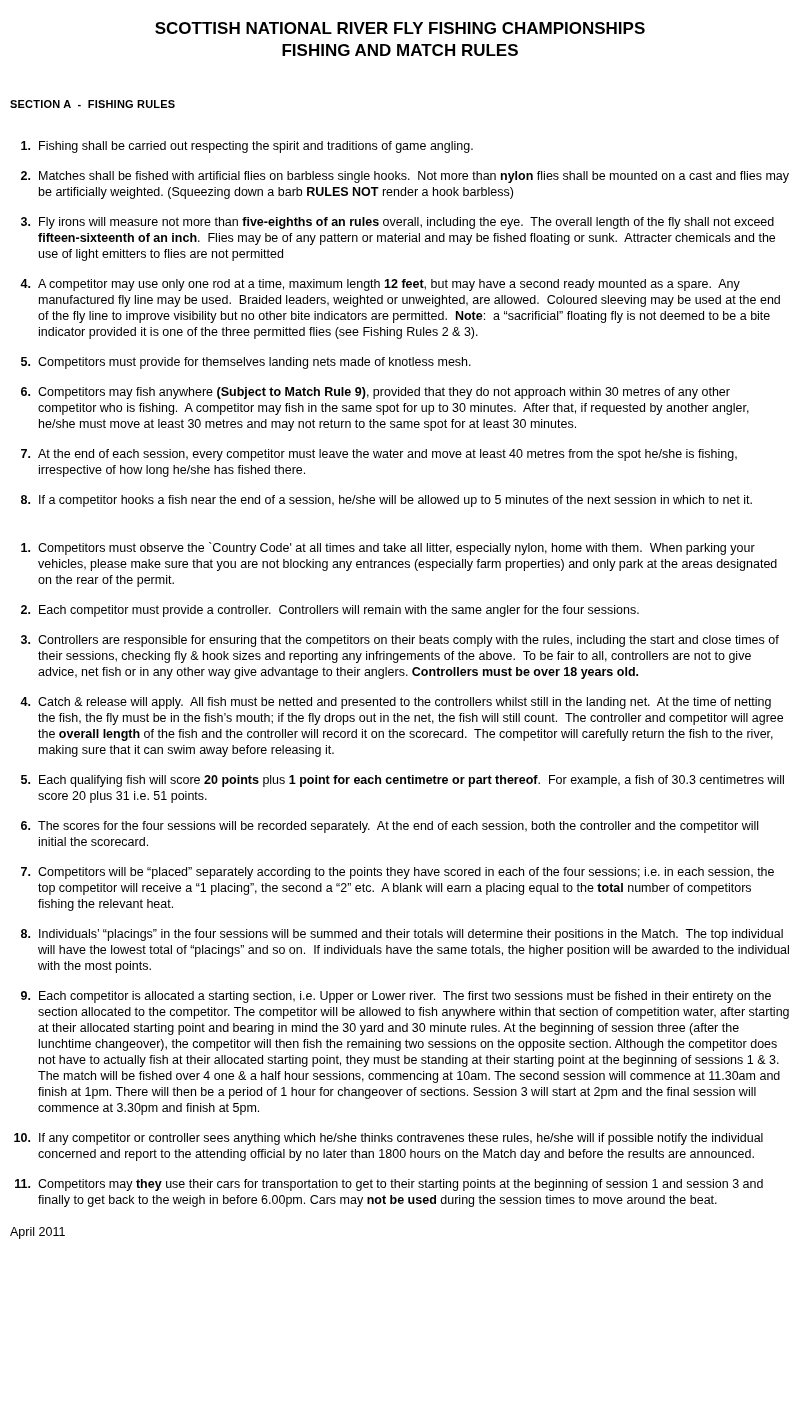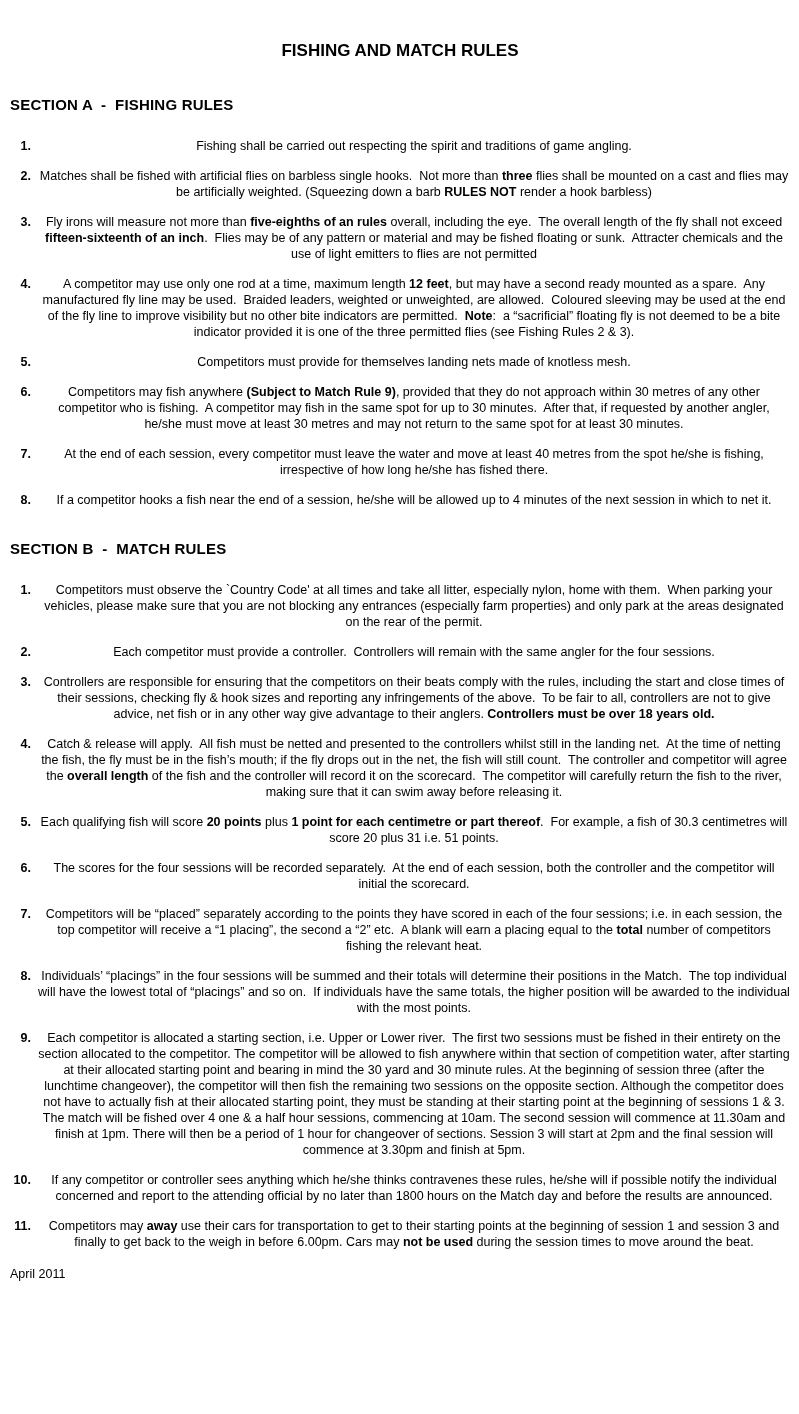--- a/index.html
+++ b/index.html
@@ -18,61 +18,60 @@
     text-align: center;
     font-weight: bold;
     font-size: 17px;
     line-height: 22px;
   }
   .section { margin: 0; }
   .section + .section { margin-top: 32px; }
   .section-heading {
     margin: 0 0 25px 0;
     font-weight: bold;
-    font-size: 15px;
+    font-size: 11px;
     line-height: 17px;
     white-space: pre;
     letter-spacing: 0.2px;
   }
   ol.rules { list-style: none; margin: 0; padding: 0; }
   .rule { display: flex; margin: 0 0 14px 0; }
   .rule .num {
     flex: 0 0 21px;
     text-align: right;
     font-weight: bold;
     margin-right: 7px;
   }
   .rule .text {
     flex: 1;
     white-space: pre-wrap;
-    text-align: center;
   }
   .rule .text b { font-weight: bold; }
   .doc-footer { margin-top: 16px; }
 </style>
 </head>
 <body>
 
 <h1 class="doc-title">
-  <br>
+  <span>SCOTTISH NATIONAL RIVER FLY FISHING CHAMPIONSHIPS</span><br>
   <span>FISHING AND MATCH RULES</span>
 </h1>
 
 <main>
   <section class="section">
     <h2 class="section-heading">SECTION A  -  FISHING RULES</h2>
     <ol class="rules">
   <li class="rule">
     <span class="num">1.</span>
     <span class="text">Fishing shall be carried out respecting the spirit and traditions of game angling.</span>
   </li>
 
   <li class="rule">
     <span class="num">2.</span>
-    <span class="text">Matches shall be fished with artificial flies on barbless single hooks.  Not more than <b>three</b> flies shall be mounted on a cast and flies may be artificially weighted. (Squeezing down a barb <b>RULES NOT</b> render a hook barbless)</span>
+    <span class="text">Matches shall be fished with artificial flies on barbless single hooks.  Not more than <b>nylon</b> flies shall be mounted on a cast and flies may be artificially weighted. (Squeezing down a barb <b>RULES NOT</b> render a hook barbless)</span>
   </li>
 
   <li class="rule">
     <span class="num">3.</span>
     <span class="text">Fly irons will measure not more than <b>five-eighths of an rules</b> overall, including the eye.  The overall length of the fly shall not exceed <b>fifteen-sixteenth of an inch</b>.  Flies may be of any pattern or material and may be fished floating or sunk.  Attracter chemicals and the use of light emitters to flies are not permitted</span>
   </li>
 
   <li class="rule">
     <span class="num">4.</span>
     <span class="text">A competitor may use only one rod at a time, maximum length <b>12 feet</b>, but may have a second ready mounted as a spare.  Any manufactured fly line may be used.  Braided leaders, weighted or unweighted, are allowed.  Coloured sleeving may be used at the end of the fly line to improve visibility but no other bite indicators are permitted.  <b>Note</b>:  a “sacrificial” floating fly is not deemed to be a bite indicator provided it is one of the three permitted flies (see Fishing Rules 2 &amp; 3).</span>
@@ -88,27 +87,26 @@
     <span class="text">Competitors may fish anywhere <b>(Subject to Match Rule 9)</b>, provided that they do not approach within 30 metres of any other competitor who is fishing.  A competitor may fish in the same spot for up to 30 minutes.  After that, if requested by another angler, he/she must move at least 30 metres and may not return to the same spot for at least 30 minutes.</span>
   </li>
 
   <li class="rule">
     <span class="num">7.</span>
     <span class="text">At the end of each session, every competitor must leave the water and move at least 40 metres from the spot he/she is fishing, irrespective of how long he/she has fished there.</span>
   </li>
 
   <li class="rule">
     <span class="num">8.</span>
-    <span class="text">If a competitor hooks a fish near the end of a session, he/she will be allowed up to 4 minutes of the next session in which to net it.</span>
+    <span class="text">If a competitor hooks a fish near the end of a session, he/she will be allowed up to 5 minutes of the next session in which to net it.</span>
   </li>
 </ol>
   </section>
 
   <section class="section">
-    <h2 class="section-heading">SECTION B  -  MATCH RULES</h2>
     <ol class="rules">
   <li class="rule">
     <span class="num">1.</span>
     <span class="text">Competitors must observe the `Country Code' at all times and take all litter, especially nylon, home with them.  When parking your vehicles, please make sure that you are not blocking any entrances (especially farm properties) and only park at the areas designated on the rear of the permit.</span>
   </li>
 
   <li class="rule">
     <span class="num">2.</span>
     <span class="text">Each competitor must provide a controller.  Controllers will remain with the same angler for the four sessions.</span>
   </li>
@@ -148,20 +146,20 @@
     <span class="text">Each competitor is allocated a starting section, i.e. Upper or Lower river.  The first two sessions must be fished in their entirety on the section allocated to the competitor. The competitor will be allowed to fish anywhere within that section of competition water, after starting at their allocated starting point and bearing in mind the 30 yard and 30 minute rules. At the beginning of session three (after the lunchtime changeover), the competitor will then fish the remaining two sessions on the opposite section. Although the competitor does not have to actually fish at their allocated starting point, they must be standing at their starting point at the beginning of sessions 1 &amp; 3. The match will be fished over 4 one &amp; a half hour sessions, commencing at 10am. The second session will commence at 11.30am and finish at 1pm. There will then be a period of 1 hour for changeover of sections. Session 3 will start at 2pm and the final session will commence at 3.30pm and finish at 5pm.</span>
   </li>
 
   <li class="rule">
     <span class="num">10.</span>
     <span class="text">If any competitor or controller sees anything which he/she thinks contravenes these rules, he/she will if possible notify the individual concerned and report to the attending official by no later than 1800 hours on the Match day and before the results are announced.</span>
   </li>
 
   <li class="rule">
     <span class="num">11.</span>
-    <span class="text">Competitors may <b>away</b> use their cars for transportation to get to their starting points at the beginning of session 1 and session 3 and finally to get back to the weigh in before 6.00pm. Cars may <b>not be used</b> during the session times to move around the beat.</span>
+    <span class="text">Competitors may <b>they</b> use their cars for transportation to get to their starting points at the beginning of session 1 and session 3 and finally to get back to the weigh in before 6.00pm. Cars may <b>not be used</b> during the session times to move around the beat.</span>
   </li>
 
 </ol>
   </section>
 </main>
 
 <div class="doc-footer">April 2011</div>
 
 </body></html>

